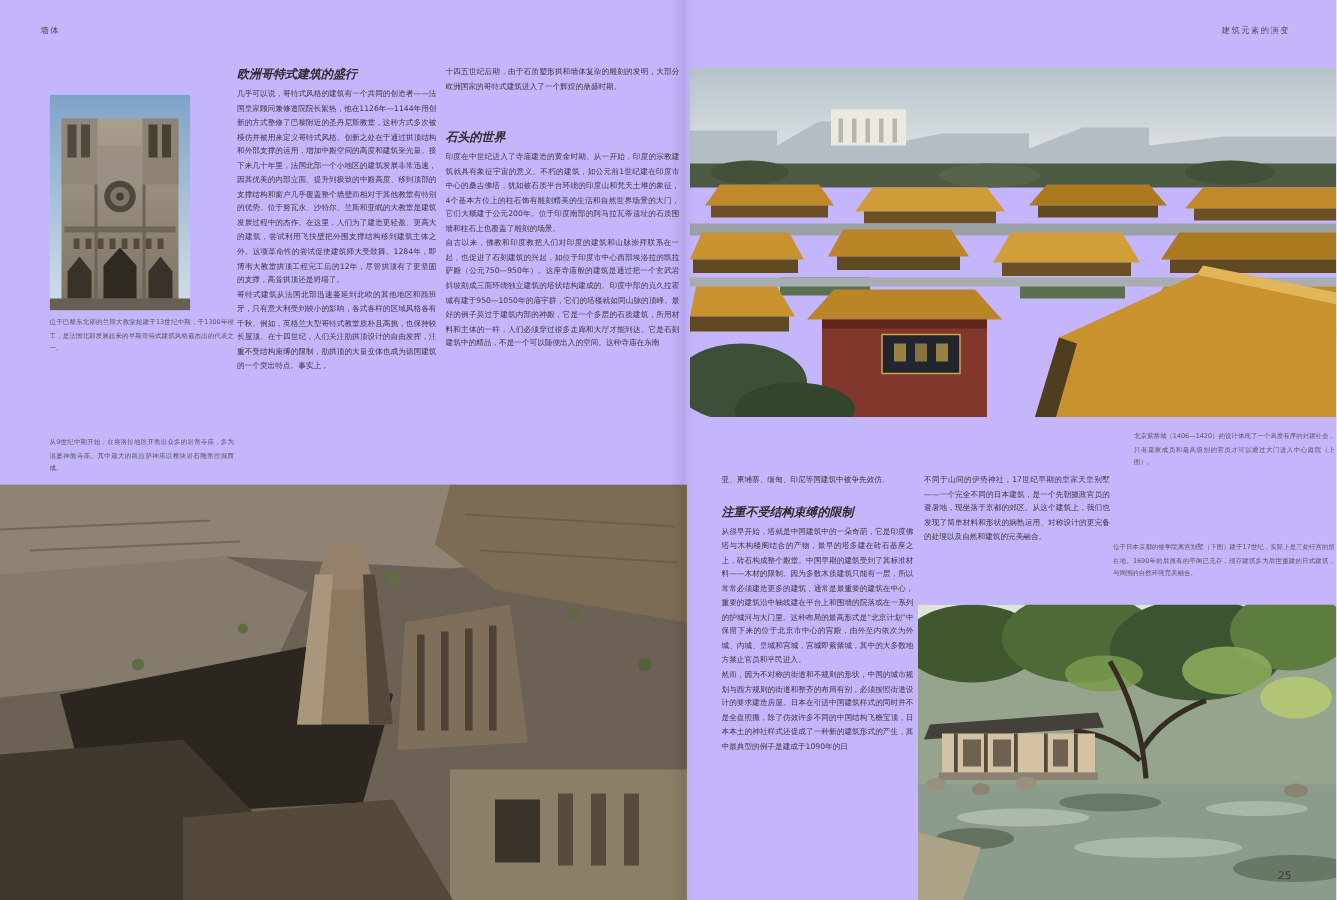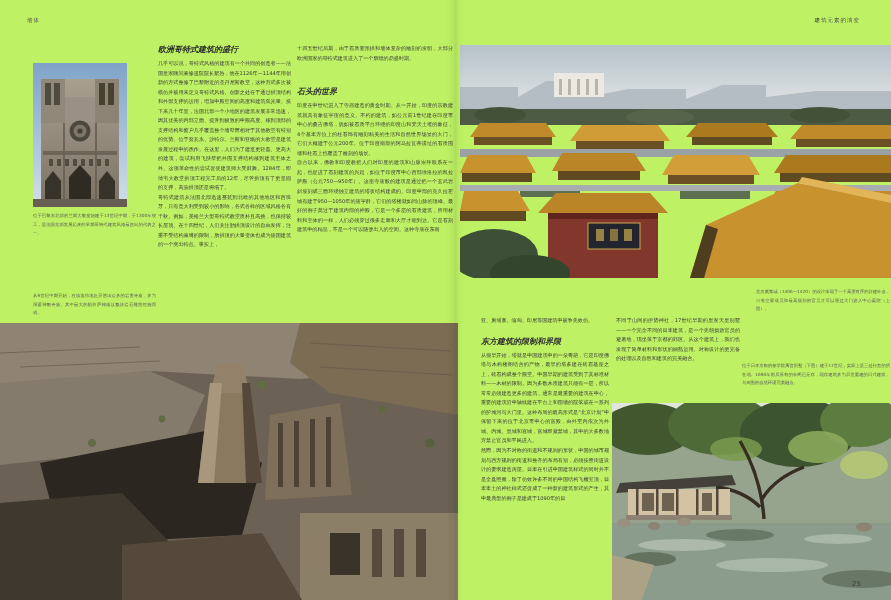--- a/index.html
+++ b/index.html
@@ -1,17 +1,17 @@
 <!DOCTYPE html>
 <html><head>
 <meta charset="utf-8">
 <style>
   html,body{margin:0;padding:0;background:#ffffff;}
   #spread{
-    position:relative;width:891px;height:600px;background:#bef264;overflow:hidden;
+    position:relative;width:891px;height:600px;background:#c4b5fd;overflow:hidden;
     font-family:"DejaVu Sans","Liberation Sans",sans-serif;
   }
   .runhead{position:absolute;top:17px;font-size:5.5px;letter-spacing:1px;color:#4d4d4d;}
   .runhead.left{left:27px;}
   .runhead.right{right:31px;text-align:right;}
   .gutter{position:absolute;left:446px;top:0;width:18px;height:600px;
     background:linear-gradient(90deg,rgba(0,0,0,0) 0%,rgba(0,0,0,.05) 40%,rgba(0,0,0,.09) 52%,rgba(0,0,0,.03) 70%,rgba(0,0,0,0) 100%);}
   .photo{position:absolute;overflow:hidden;}
   .photo svg{display:block;width:100%;height:100%;}
   .bodycol{position:absolute;font-size:5.1px;line-height:9.55px;color:#3b3b3b;text-align:justify;overflow:hidden;}
@@ -182,21 +182,21 @@
       <polygon points="230,233 246,180 258,184 244,233" fill="#4e3d1e"></polygon>
       <ellipse cx="34" cy="210" rx="44" ry="26" fill="#3d4f36"></ellipse>
       <ellipse cx="70" cy="228" rx="40" ry="18" fill="#34452e"></ellipse>
     </svg>
   </div>
 
   <div class="caption" style="left:756px;top:288px;width:134px;height:28px;">北京紫禁城（1406—1420）的设计体现了一个高度有序的封建社会，只有皇家成员和最高级别的官员才可以通过大门进入中心庭院（上图）。</div>
 
   <div class="bodycol" style="left:481px;top:316px;width:128px;height:276px;">
     <p style="margin-bottom:10px;">亚、柬埔寨、缅甸、印尼等国建筑中被争先效仿。</p>
-    <h3 class="colhead">东方建筑的限制和界限</h3>
+    <h3 class="colhead">注重不受结构束缚的限制</h3>
     <p>从很早开始，塔就是中国建筑中的一朵奇葩，它是印度佛塔与木构楼阁结合的产物，最早的塔多建在砖石基座之上，砖石构成整个殿堂。中国早期的建筑受到了其标准材料——木材的限制。因为多数木质建筑只能有一层，所以常常必须建造更多的建筑，通常是最重要的建筑在中心，重要的建筑沿中轴线建在平台上和围墙的院落或在一系列的护城河与大门里。这种布局的最高形式是“北京计划”中保留下来的位于北京市中心的宫殿，由外至内依次为外城、内城、皇城和宫城，宫城即紫禁城，其中的大多数地方禁止官员和平民进入。</p>
     <p>然而，因为不对称的街道和不规则的形状，中国的城市规划与西方规则的街道和整齐的布局有别，必须按照街道设计的要求建造房屋。日本在引进中国建筑样式的同时并不是全盘照搬，除了仿效许多不同的中国结构飞檐宝顶，日本本土的神社样式还促成了一种新的建筑形式的产生，其中最典型的例子是建成于1090年的日</p>
   </div>
 
   <div class="bodycol" style="left:616px;top:316px;width:124px;height:90px;">
     <p>不同于山间的伊势神社，17世纪早期的皇家天皇别墅——一个完全不同的日本建筑，是一个先朝摄政官员的避暑地，现坐落于京都的郊区。从这个建筑上，我们也发现了简单材料和形状的娴熟运用、对称设计的更完备的处理以及自然和建筑的完美融合。</p>
   </div>
 
   <div class="caption" style="left:742px;top:362px;width:148px;height:38px;">位于日本京都的修学院离宫别墅（下图）建于17世纪，实际上是三处行宫的所在地。1690年前后原有的亭阁已无存，现存建筑多为后世重建的日式建筑，与周围的自然环境完美融合。</div>
 

